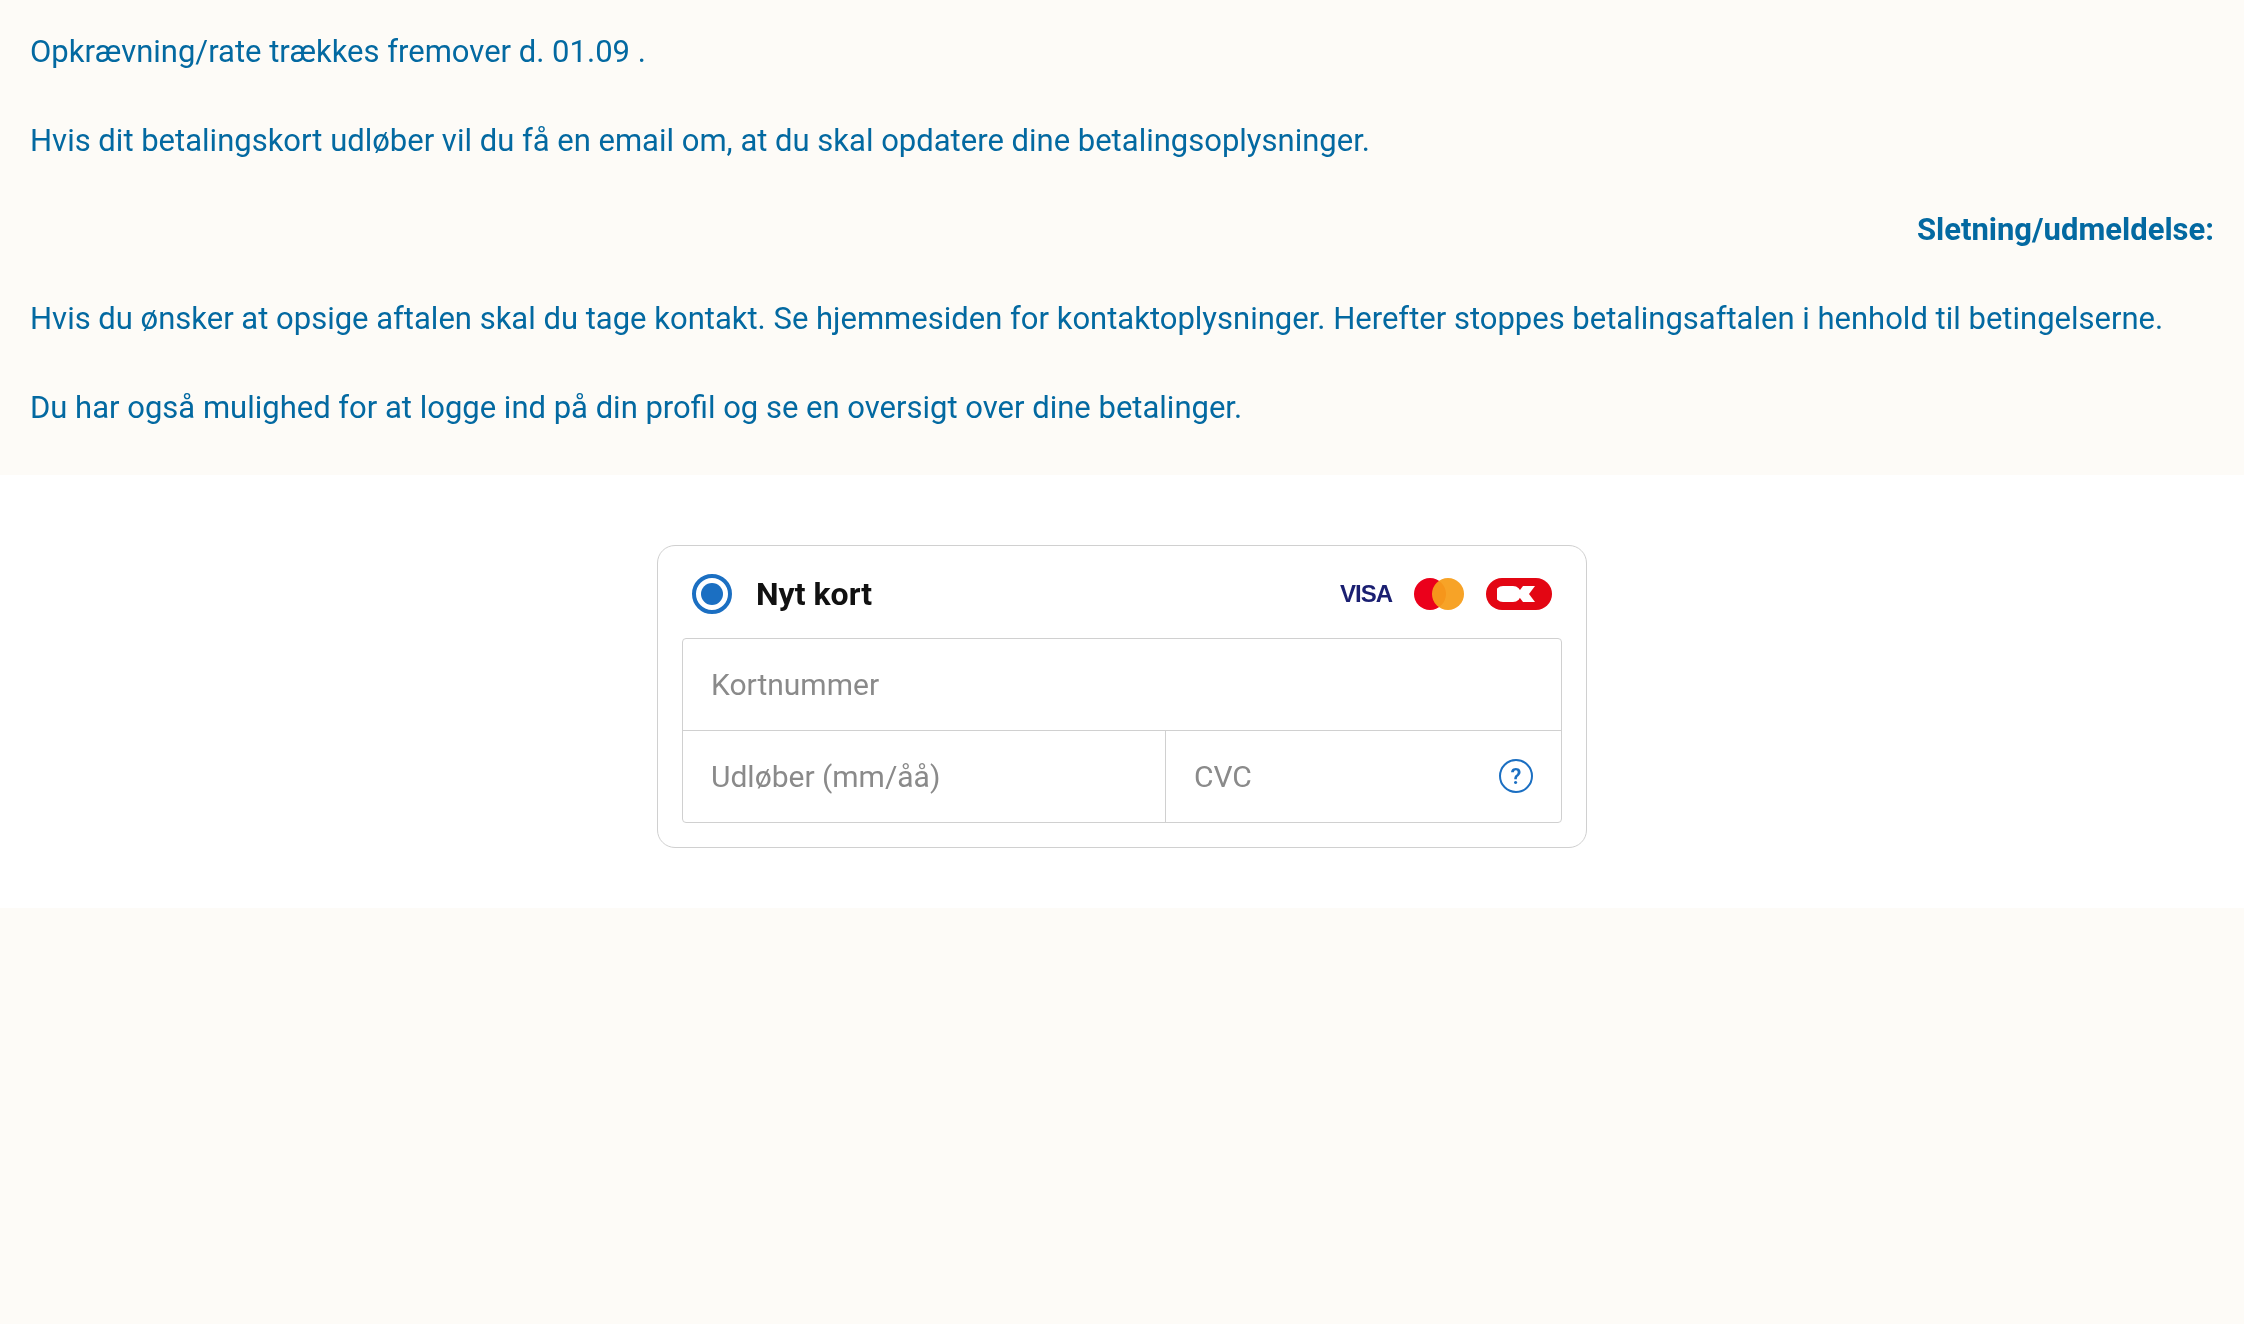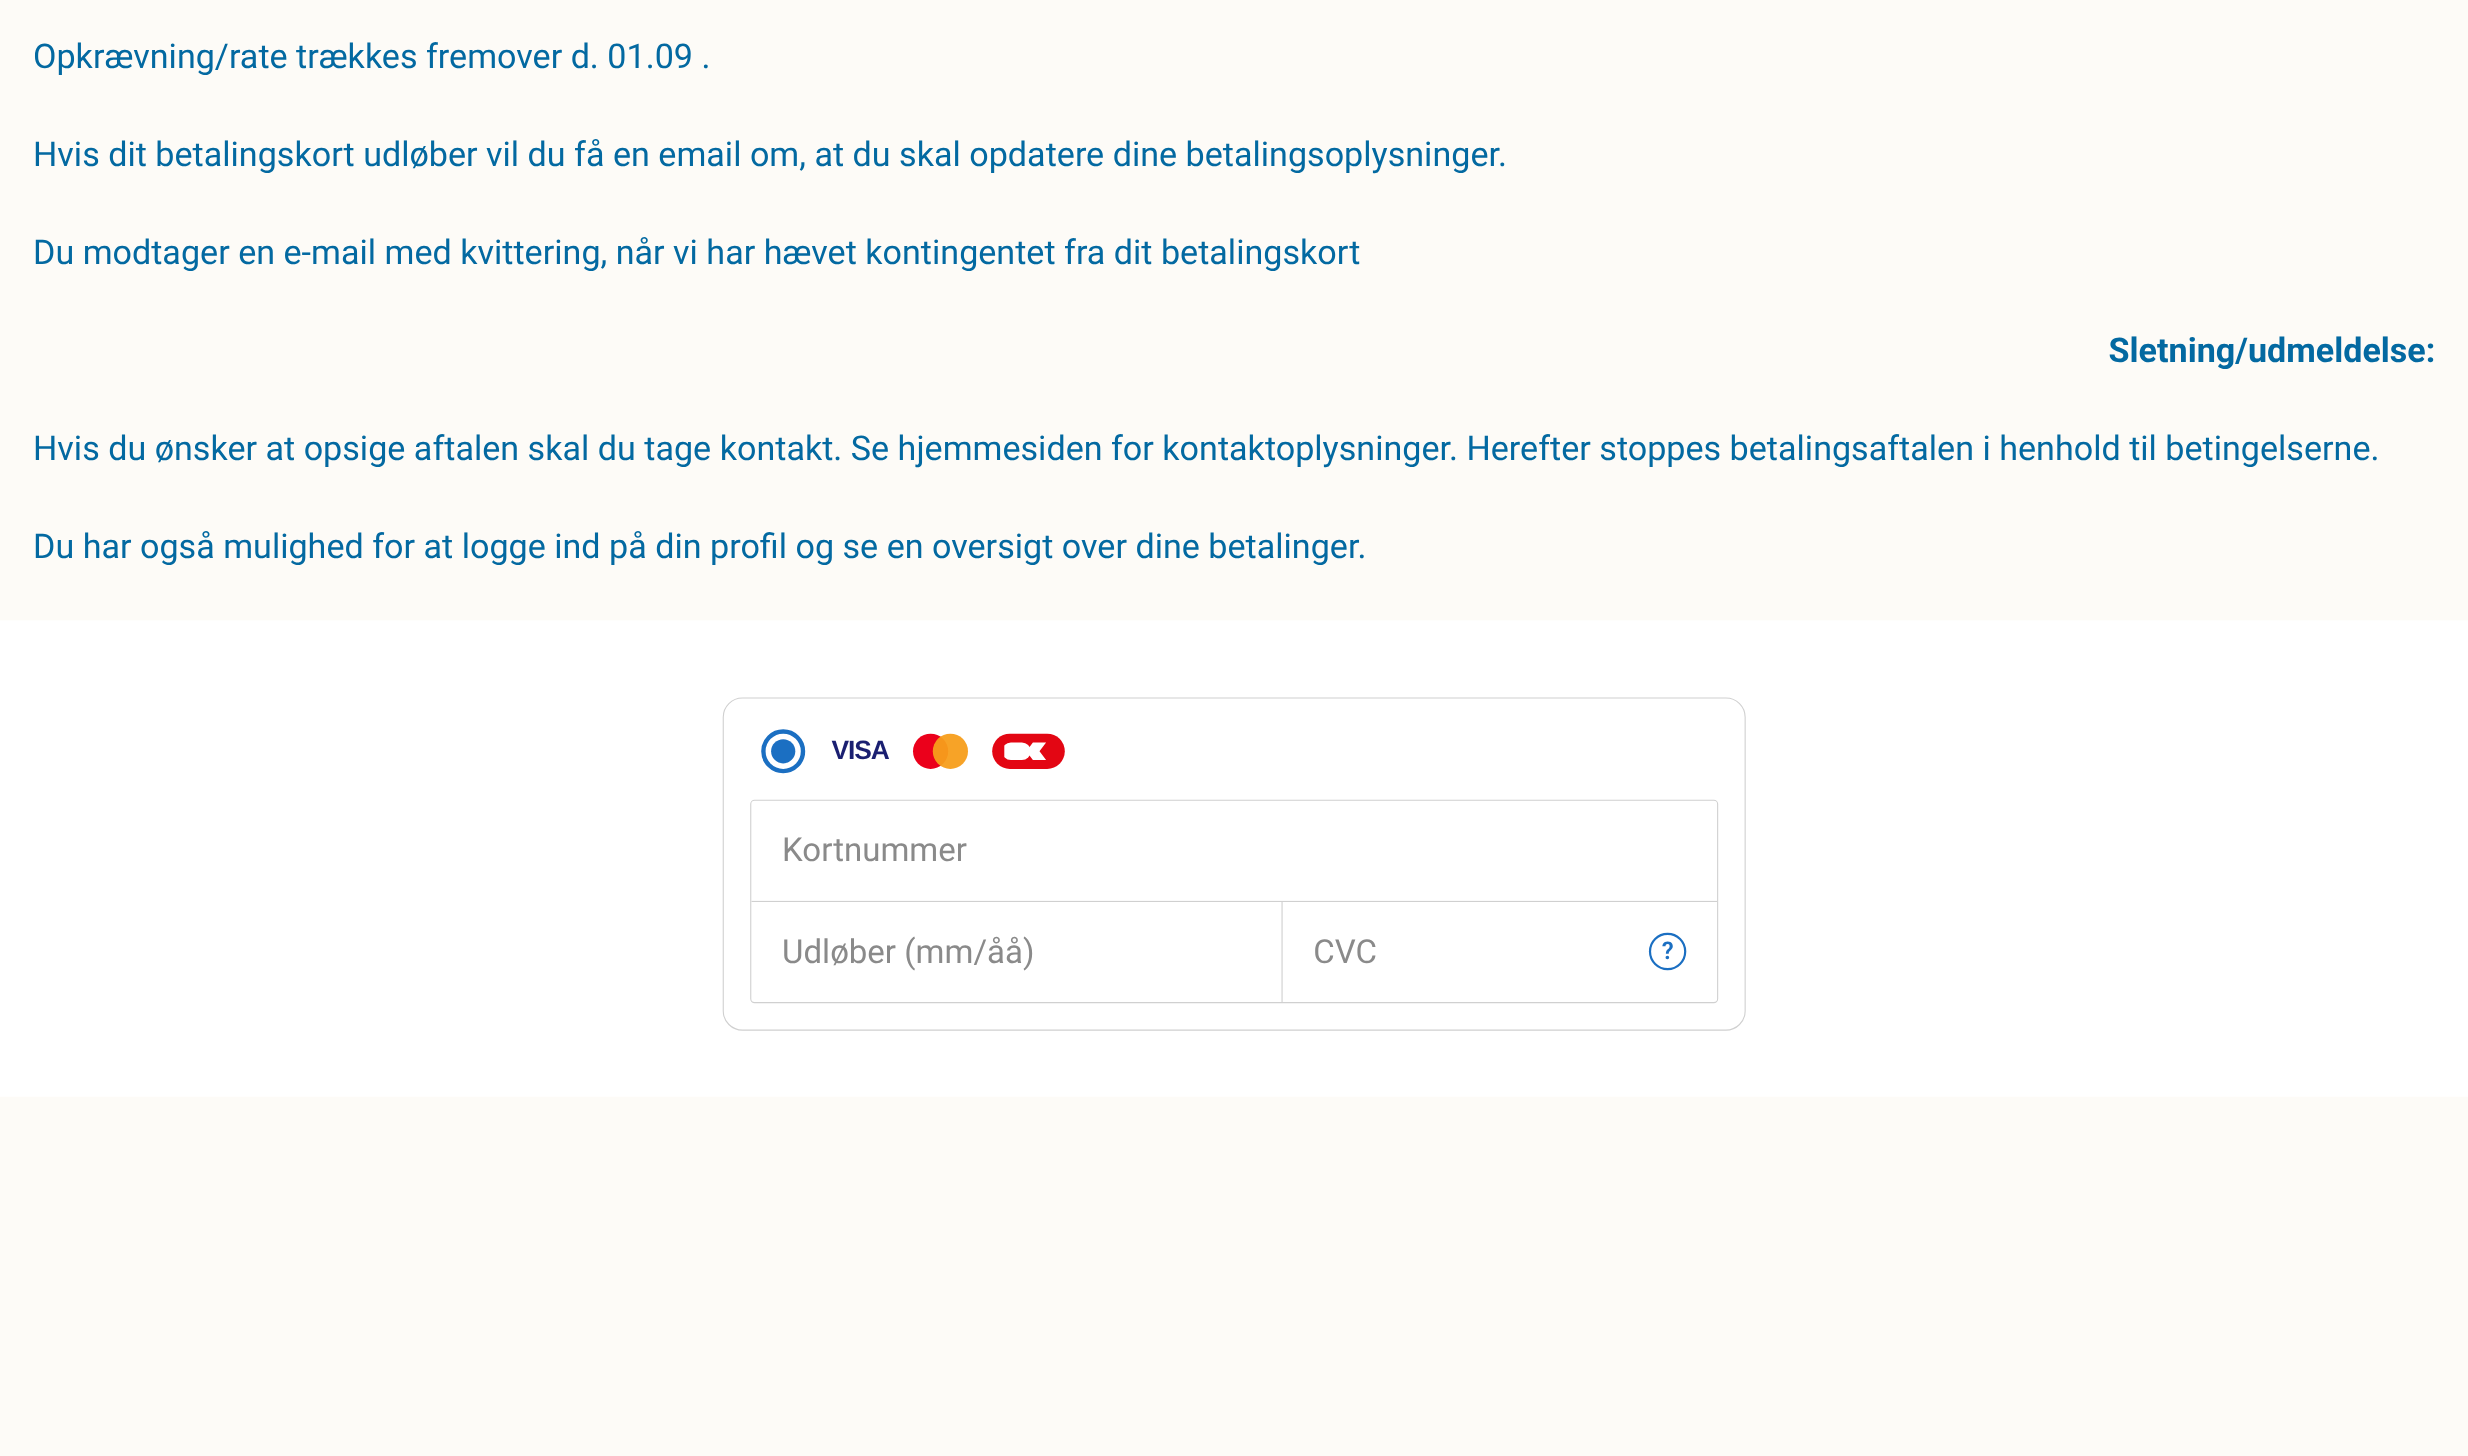--- a/index.html
+++ b/index.html
@@ -161,33 +161,33 @@
       flex-shrink: 0;
       margin-left: 10px;
     }
   </style>
 </head>
 <body>
 
 <div class="content">
   <p>Opkrævning/rate trækkes fremover d. 01.09 .</p>
   <p>Hvis dit betalingskort udløber vil du få en email om, at du skal opdatere dine betalingsoplysninger.</p>
-  <p>Du modtager en e-mail med kvittering, når vi har hævet kontingentet fra dit betalingskort</p>
   <p class="heading">Sletning/udmeldelse:</p>
   <p>Hvis du ønsker at opsige aftalen skal du tage kontakt. Se hjemmesiden for kontaktoplysninger. Herefter stoppes betalingsaftalen i henhold til betingelserne.</p>
   <p>Du har også mulighed for at logge ind på din profil og se en oversigt over dine betalinger.</p>
 </div>
 
 <div class="card-area">
   <div class="card-panel">
 
     <div class="card-header">
       <div class="radio-outer">
         <div class="radio-inner"></div>
       </div>
+      <div class="card-title">Nyt kort</div>
       <div class="brand-row">
         <span class="brand-visa">VISA</span>
         <span class="brand-mc">
           <span class="mc-red"></span>
             <span class="mc-yellow"></span>
         </span>
         <span class="brand-dk">
           <svg class="dk-svg" width="44" height="20" viewBox="0 0 44 20">
             <path d="M6 2 h10 a8 8 0 0 1 0 16 h-10 a8 8 0 0 1 0 -16 Z" fill="#fff"></path>
             <path d="M26 2 h12 l-6 8 l6 8 h-12 l-6 -8 Z" fill="#fff"></path>

